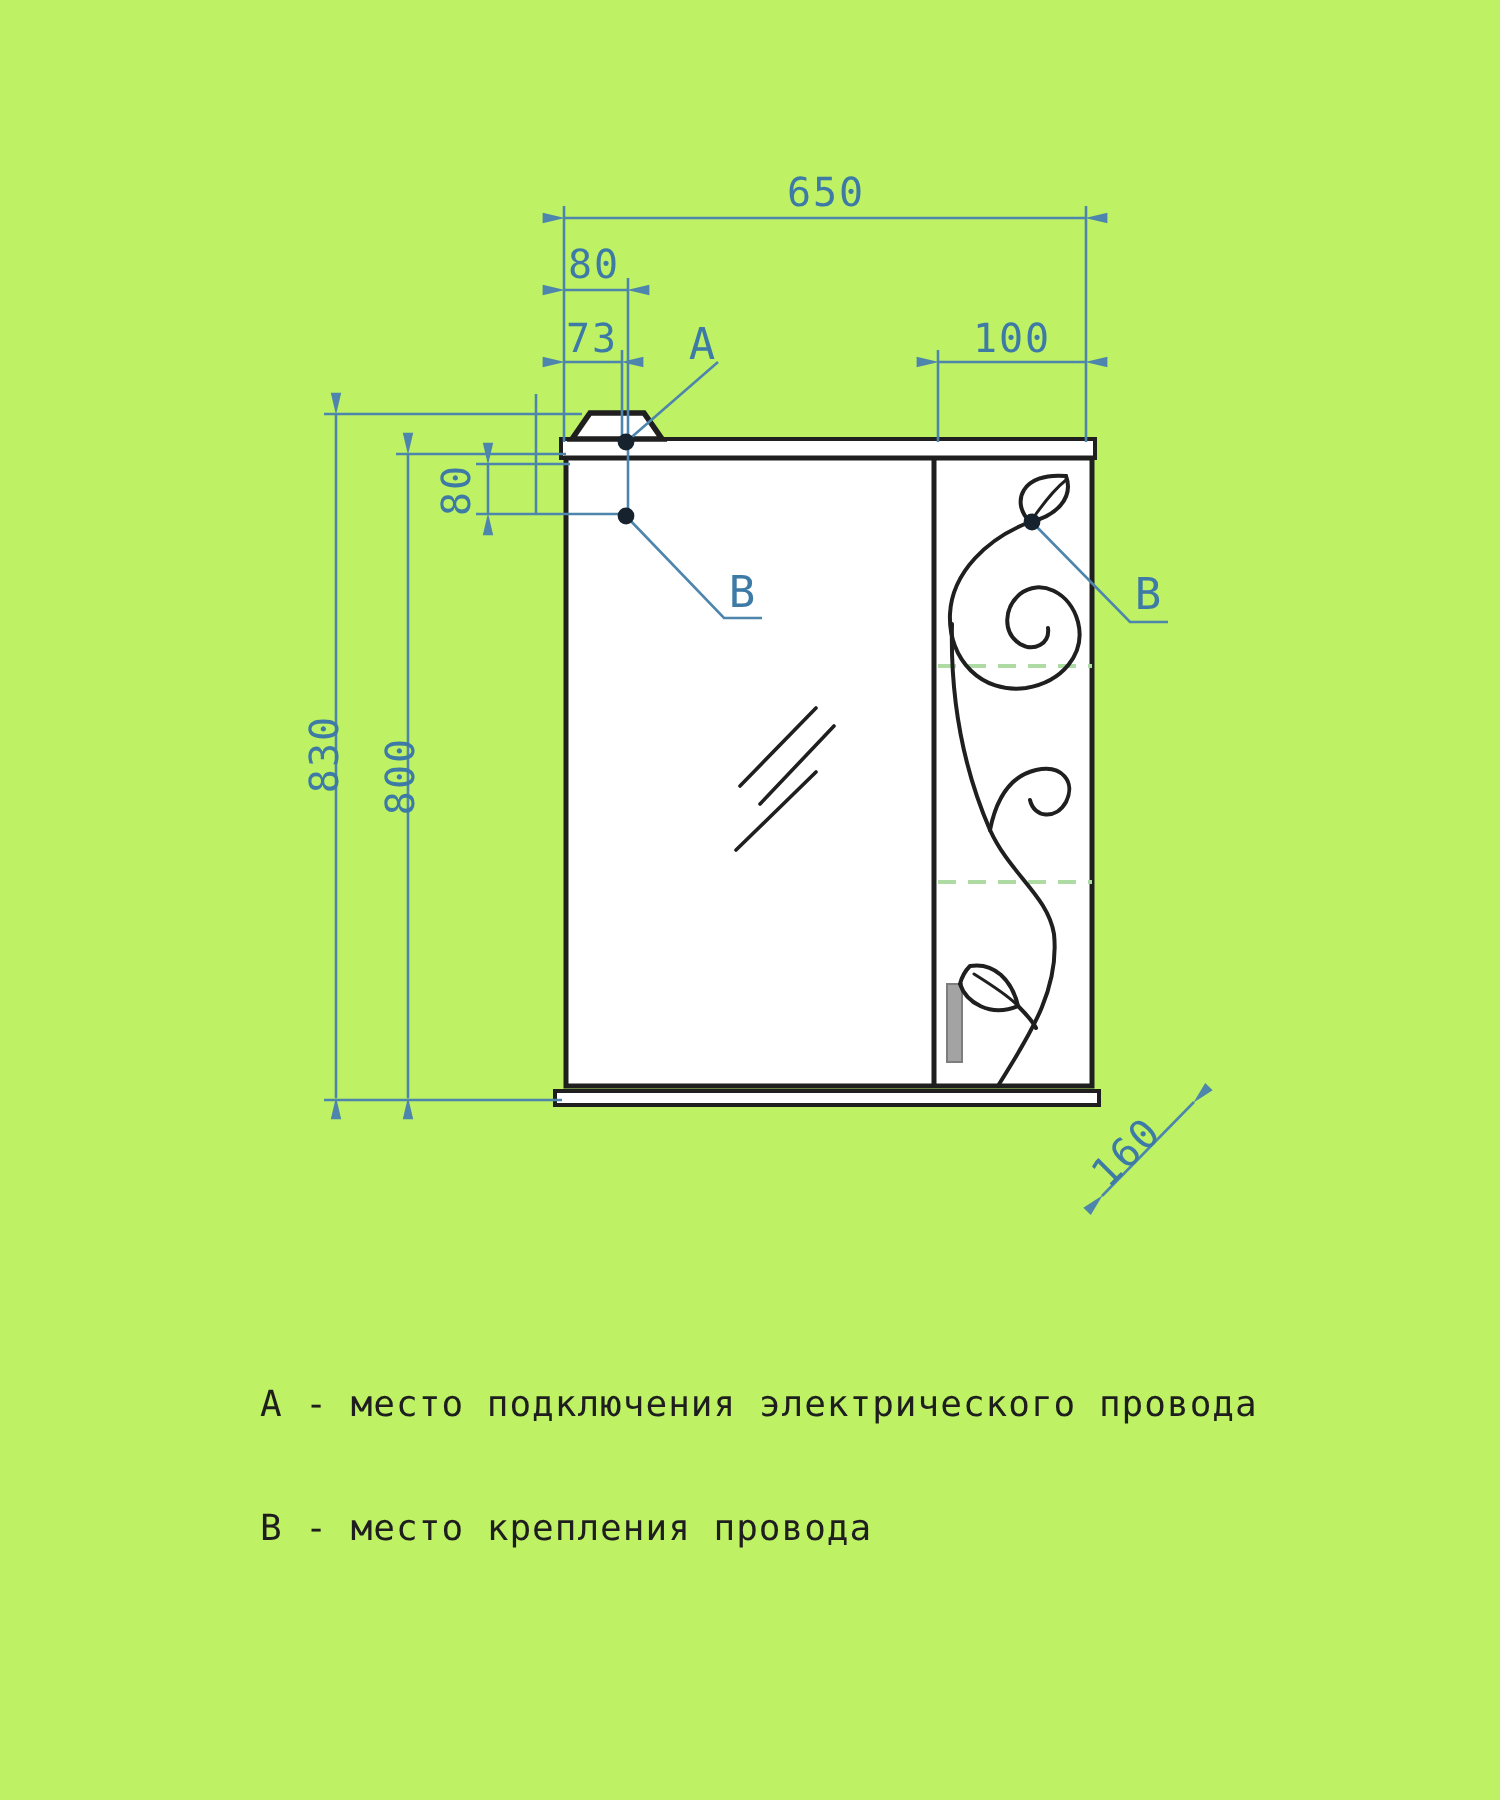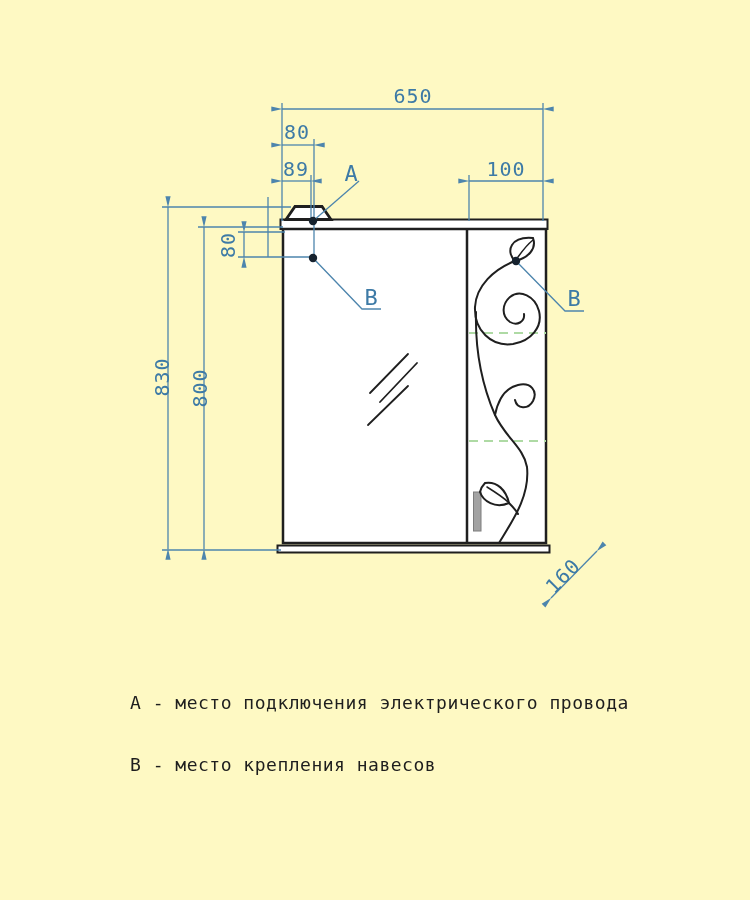--- a/index.html
+++ b/index.html
@@ -1,16 +1,16 @@
 <!DOCTYPE html>
 <html><head>
 <meta charset="utf-8">
 <style>
   html,body{margin:0;padding:0;background:#ffffff;}
-  #canvas{position:relative;width:750px;height:900px;background:#fef9c3;overflow:hidden;
+  #canvas{position:relative;width:750px;height:900px;background:#bef264;overflow:hidden;
           font-family:"DejaVu Sans Mono","Liberation Mono",monospace;}
   svg{position:absolute;left:0;top:0;}
   .dim{position:absolute;color:#3d7aa6;font:20px "DejaVu Sans Mono","Liberation Mono",monospace;
        white-space:nowrap;transform:translate(-50%,-50%);letter-spacing:1px;}
   .dim.rot90{transform:translate(-50%,-50%) rotate(-90deg);}
   .dim.rot45{transform:translate(-50%,-50%) rotate(-45deg);}
   .callout{position:absolute;color:#3d7aa6;font:22px "DejaVu Sans Mono","Liberation Mono",monospace;
        transform:translate(-50%,-50%);}
   .legend-line{position:absolute;color:#1e1e1e;
        font:18px "DejaVu Sans Mono","Liberation Mono",monospace;white-space:nowrap;letter-spacing:0.5px;}
@@ -100,29 +100,29 @@
 
     <g fill="#16222e">
       <circle cx="313" cy="221" r="4.2"></circle>
       <circle cx="313" cy="258" r="4.2"></circle>
       <circle cx="516" cy="261" r="4.2"></circle>
     </g>
   </svg>
 
   <div class="dim" style="left:413px;top:96px;">650</div>
   <div class="dim" style="left:297px;top:132px;">80</div>
-  <div class="dim" style="left:296px;top:169px;">89</div>
+  <div class="dim" style="left:296px;top:169px;">73</div>
   <div class="dim" style="left:506px;top:169px;">100</div>
   <div class="dim rot90" style="left:162px;top:377px;">830</div>
   <div class="dim rot90" style="left:200px;top:388px;">800</div>
   <div class="dim rot90" style="left:228px;top:245px;">80</div>
   <div class="dim rot45" style="left:563px;top:576px;">160</div>
 
   <div class="callout" style="left:351px;top:173px;">A</div>
   <div class="callout" style="left:371px;top:297px;">B</div>
   <div class="callout" style="left:574px;top:298px;">B</div>
 
   <div>
     <div class="legend-line" style="left:130px;top:692px;">А - место подключения электрического провода</div>
-    <div class="legend-line" style="left:130px;top:754px;">В - место крепления навесов</div>
+    <div class="legend-line" style="left:130px;top:754px;">В - место крепления провода</div>
   </div>
 
 </div>
 
 </body></html>

